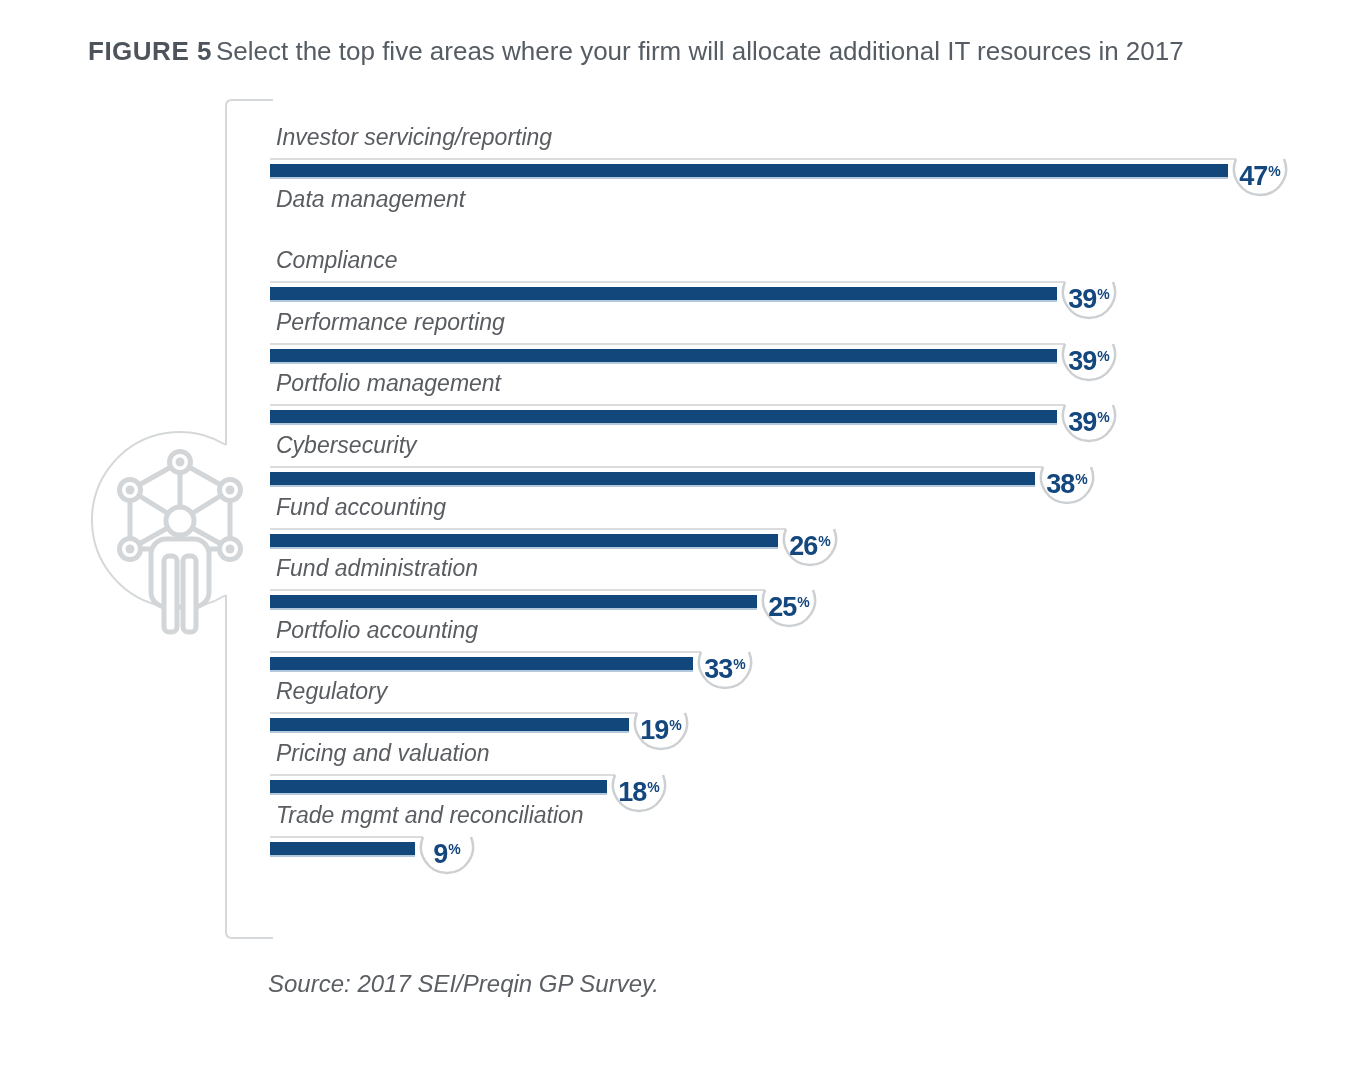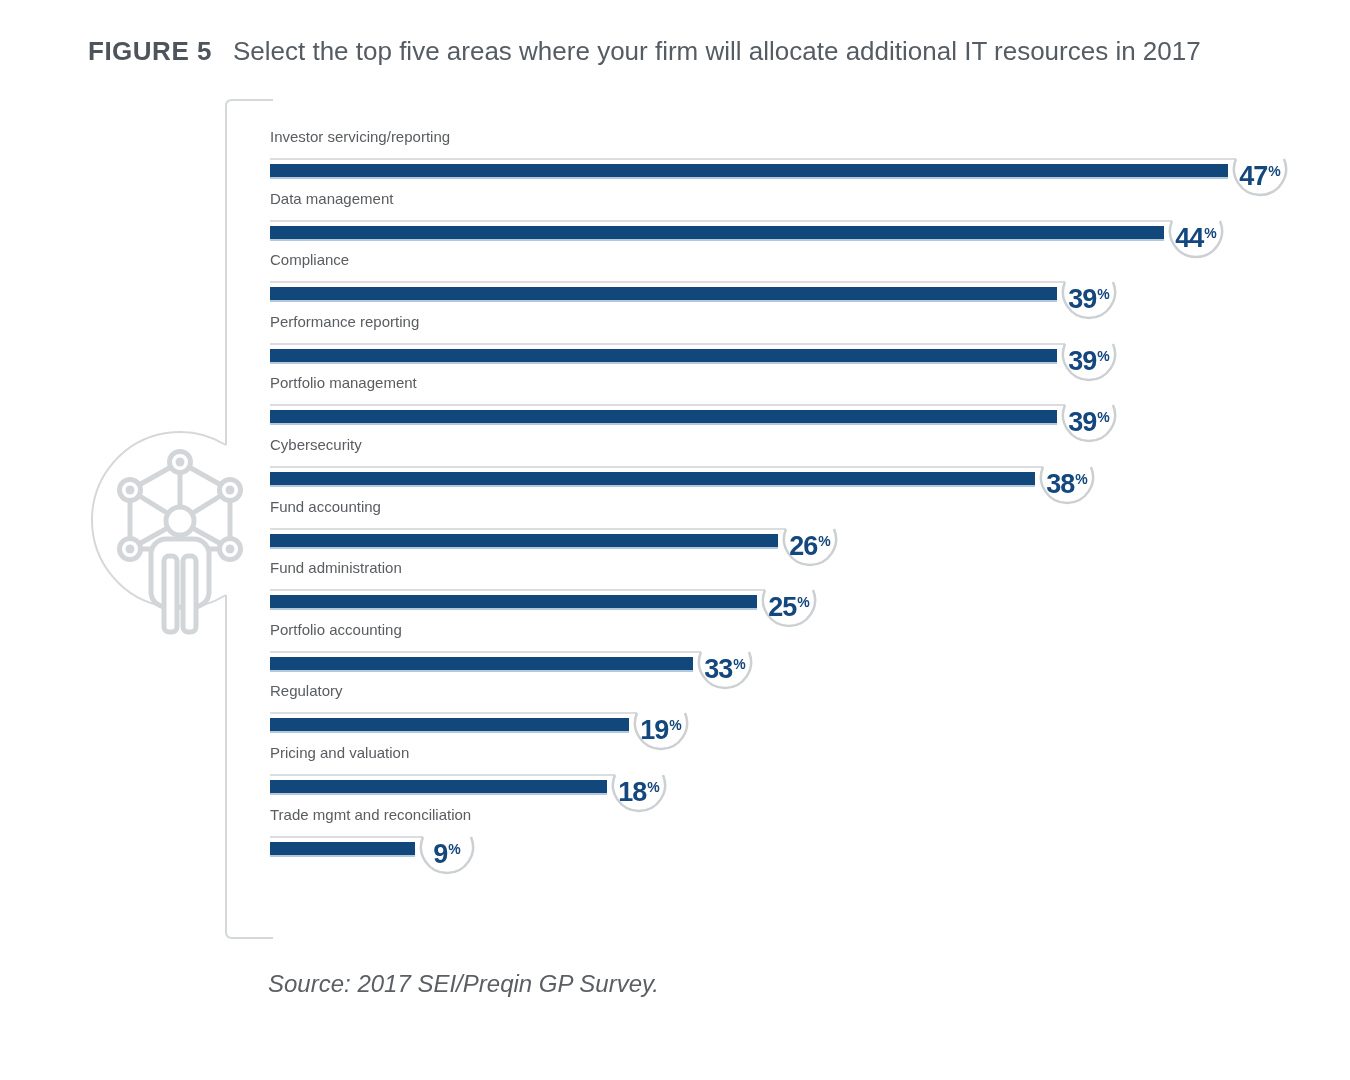--- a/index.html
+++ b/index.html
@@ -4,28 +4,28 @@
 <style>
   html,body{margin:0;padding:0;background:#ffffff;}
   .canvas{
     position:relative;width:1350px;height:1080px;background:#fff;overflow:hidden;
     font-family:"Liberation Sans", sans-serif;
   }
   .fig-title{
     position:absolute;left:88px;top:36px;font-size:26px;line-height:30px;
     color:var(--title-text,#4E545B);white-space:nowrap;
   }
-  .fig-title .fig-label{font-weight:bold;letter-spacing:0.5px;margin-right:21px;color:var(--title-text,#4E545B);}
+  .fig-title .fig-label{font-weight:bold;letter-spacing:0.5px;margin-right:4px;color:var(--title-text,#4E545B);}
   .fig-title .fig-text{font-weight:normal;color:#565C63;margin-top:44px;}
   .deco-svg{position:absolute;left:0;top:0;pointer-events:none;}
   .chart{position:absolute;left:270px;top:124px;width:1060px;}
   .row{position:relative;height:61.6px;}
   .bar-label{
-    position:absolute;left:0;top:0;font-size:15px;line-height:26px;
-    color:var(--label-text,#595C60);white-space:nowrap;
+    position:absolute;left:6px;top:0;font-size:23px;line-height:26px;
+    color:var(--label-text,#595C60);white-space:nowrap;font-style:italic;
   }
   .track{position:absolute;left:0;top:34px;height:26px;right:0;}
   .tline{position:absolute;left:0;top:0;height:0;border-top:2px solid var(--track-line,#dadcde);}
   .bar{
     position:absolute;left:0;top:6px;height:13px;
     background:var(--bar,#12477B);
     border-bottom:2px solid var(--bar-underline,#b3c8da);
   }
   .badge{position:absolute;top:0;width:56px;height:52px;}
   .badge svg{position:absolute;left:0;top:0;}
@@ -107,32 +107,20 @@
         </svg>
         <div class="badge-label">
           <span class="badge-num">47</span><span class="badge-pct">%</span>
         </div>
       </div>
     </div>
   </div>
 
   <div class="row">
     <div class="bar-label">Data management</div>
-    <div class="track">
-      <div class="tline" style="width: 902px;"></div>
-      <div class="bar" style="width: 894px;"></div>
-      <div class="badge" style="left: 898px;">
-        <svg width="56" height="52" viewBox="0 0 56 52">
-          <path d="M4,1 A26,26 0 1 0 52,1" fill="#FFFFFF" stroke="#CCD0D3" stroke-width="2.5"></path>
-        </svg>
-        <div class="badge-label">
-          <span class="badge-num">44</span><span class="badge-pct">%</span>
-        </div>
-      </div>
-    </div>
   </div>
 
   <div class="row">
     <div class="bar-label">Compliance</div>
     <div class="track">
       <div class="tline" style="width: 795px;"></div>
       <div class="bar" style="width: 787px;"></div>
       <div class="badge" style="left: 791px;">
         <svg width="56" height="52" viewBox="0 0 56 52">
           <path d="M4,1 A26,26 0 1 0 52,1" fill="#FFFFFF" stroke="#CCD0D3" stroke-width="2.5"></path>

